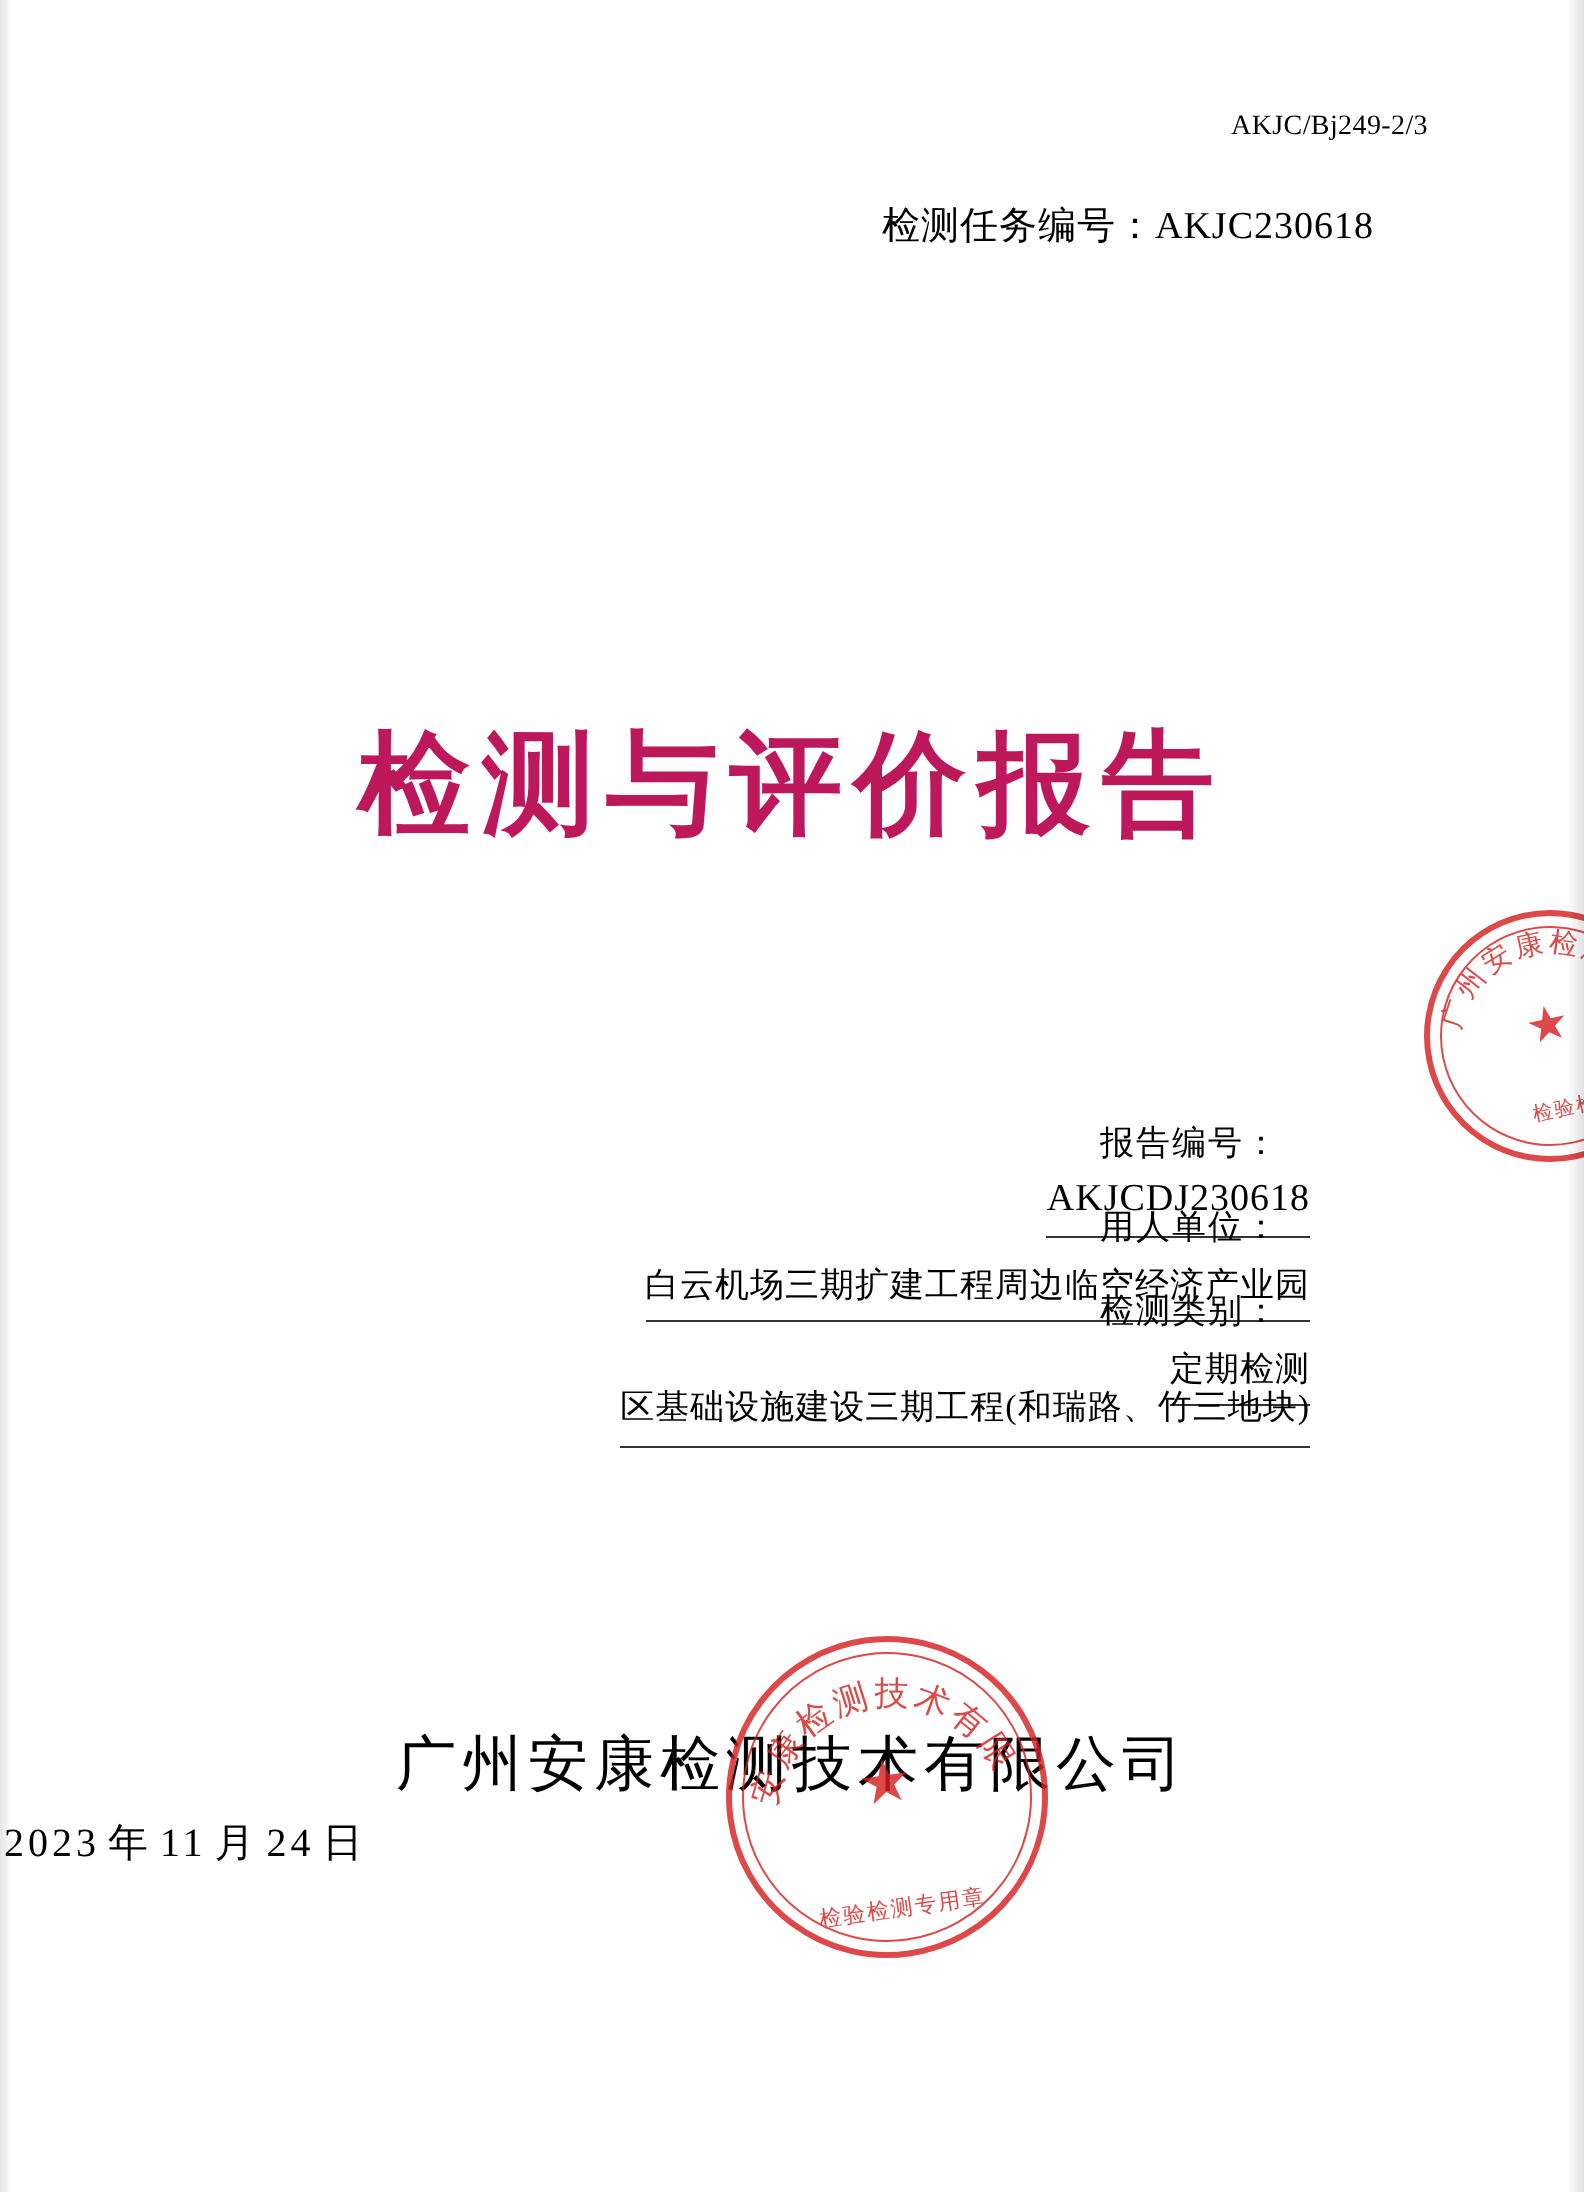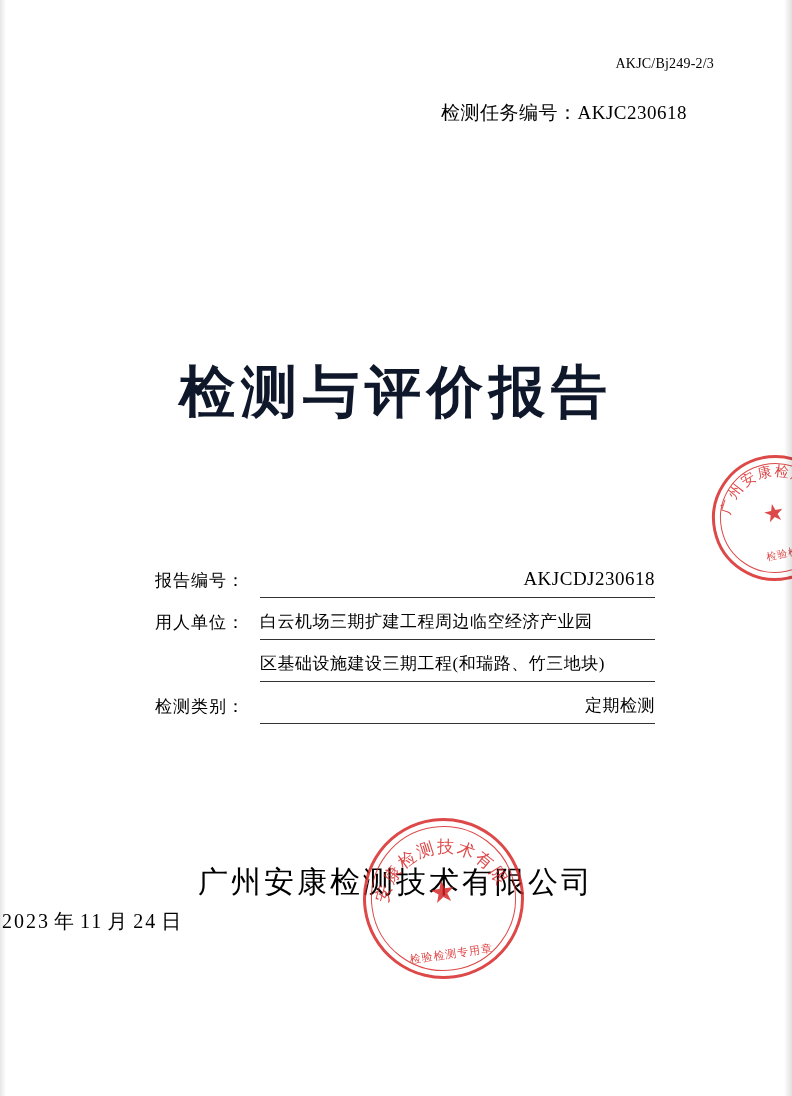--- a/index.html
+++ b/index.html
@@ -55,34 +55,35 @@
   .main-title {
     position: absolute;
     top: 355px;
     left: 0;
     width: 100%;
     text-align: center;
     font-family: "DejaVu Serif", "Liberation Serif", serif;
     font-weight: bold;
     font-size: 56px;
     letter-spacing: 6px;
-    color: #0f172a;
+    color: #be185d;
   }
 
   .fields {
     position: absolute;
     top: 560px;
     left: 155px;
     width: 500px;
   }
   .field-row {
     display: flex;
     align-items: flex-end;
     margin-bottom: 4px;
     height: 38px;
+    flex-direction: column;
   }
   .field-label {
     width: 105px;
     font-size: 17px;
     letter-spacing: 1px;
     white-space: nowrap;
     padding-bottom: 6px;
   }
   .field-value {
     flex: 1;
@@ -209,28 +210,28 @@
     <div class="field-row">
       <div class="field-label">报告编号：</div>
       <div class="field-value code">AKJCDJ230618</div>
     </div>
 
     <div class="field-row">
       <div class="field-label">用人单位：</div>
       <div class="field-value cont">白云机场三期扩建工程周边临空经济产业园</div>
     </div>
 
+    <div class="field-row">
+      <div class="field-label">检测类别：</div>
+      <div class="field-value">定期检测</div>
+    </div>
+
     <div class="field-row second-line">
       <div class="field-label"></div>
       <div class="field-value cont">区基础设施建设三期工程(和瑞路、竹三地块)</div>
-    </div>
-
-    <div class="field-row">
-      <div class="field-label">检测类别：</div>
-      <div class="field-value">定期检测</div>
     </div>
 
   </div>
 
   <div class="company">广州安康检测技术有限公司</div>
 
   <div class="date-line">
     <span>2023</span><span>年</span><span>11</span><span>月</span><span>24</span><span>日</span>
   </div>
 

